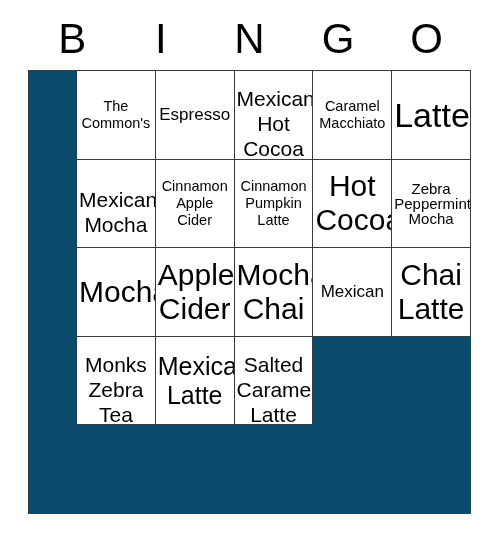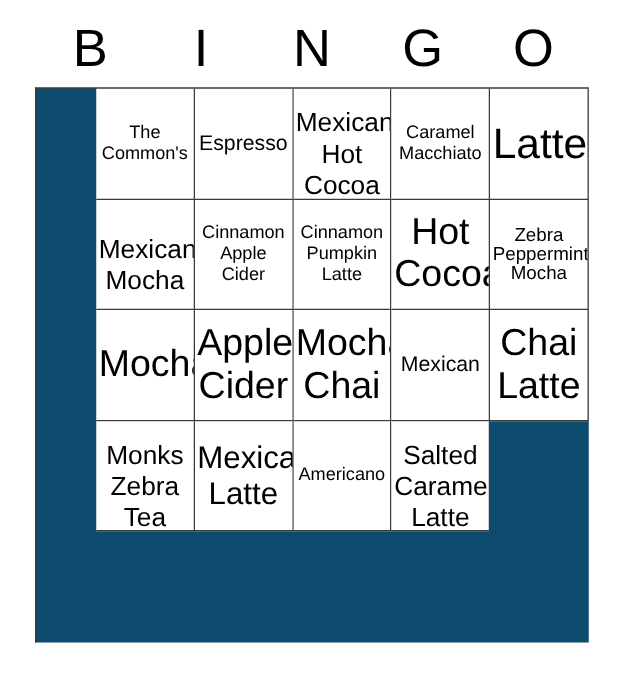--- a/index.html
+++ b/index.html
@@ -168,23 +168,20 @@
 
     <div class="cell fs-lg">
         <span class="cell-text">Monks
 Zebra
 Tea</span>
       </div>
     <div class="cell fs-xl">
         <span class="cell-text">Mexican
 Latte</span>
       </div>
-    <div class="cell fs-sm">
-        <span class="cell-text">Americano</span>
-      </div>
     <div class="cell fs-lg">
         <span class="cell-text">Salted
 Caramel
 Latte</span>
       </div>
   </div>
 
 </div>
 
 </body></html>

